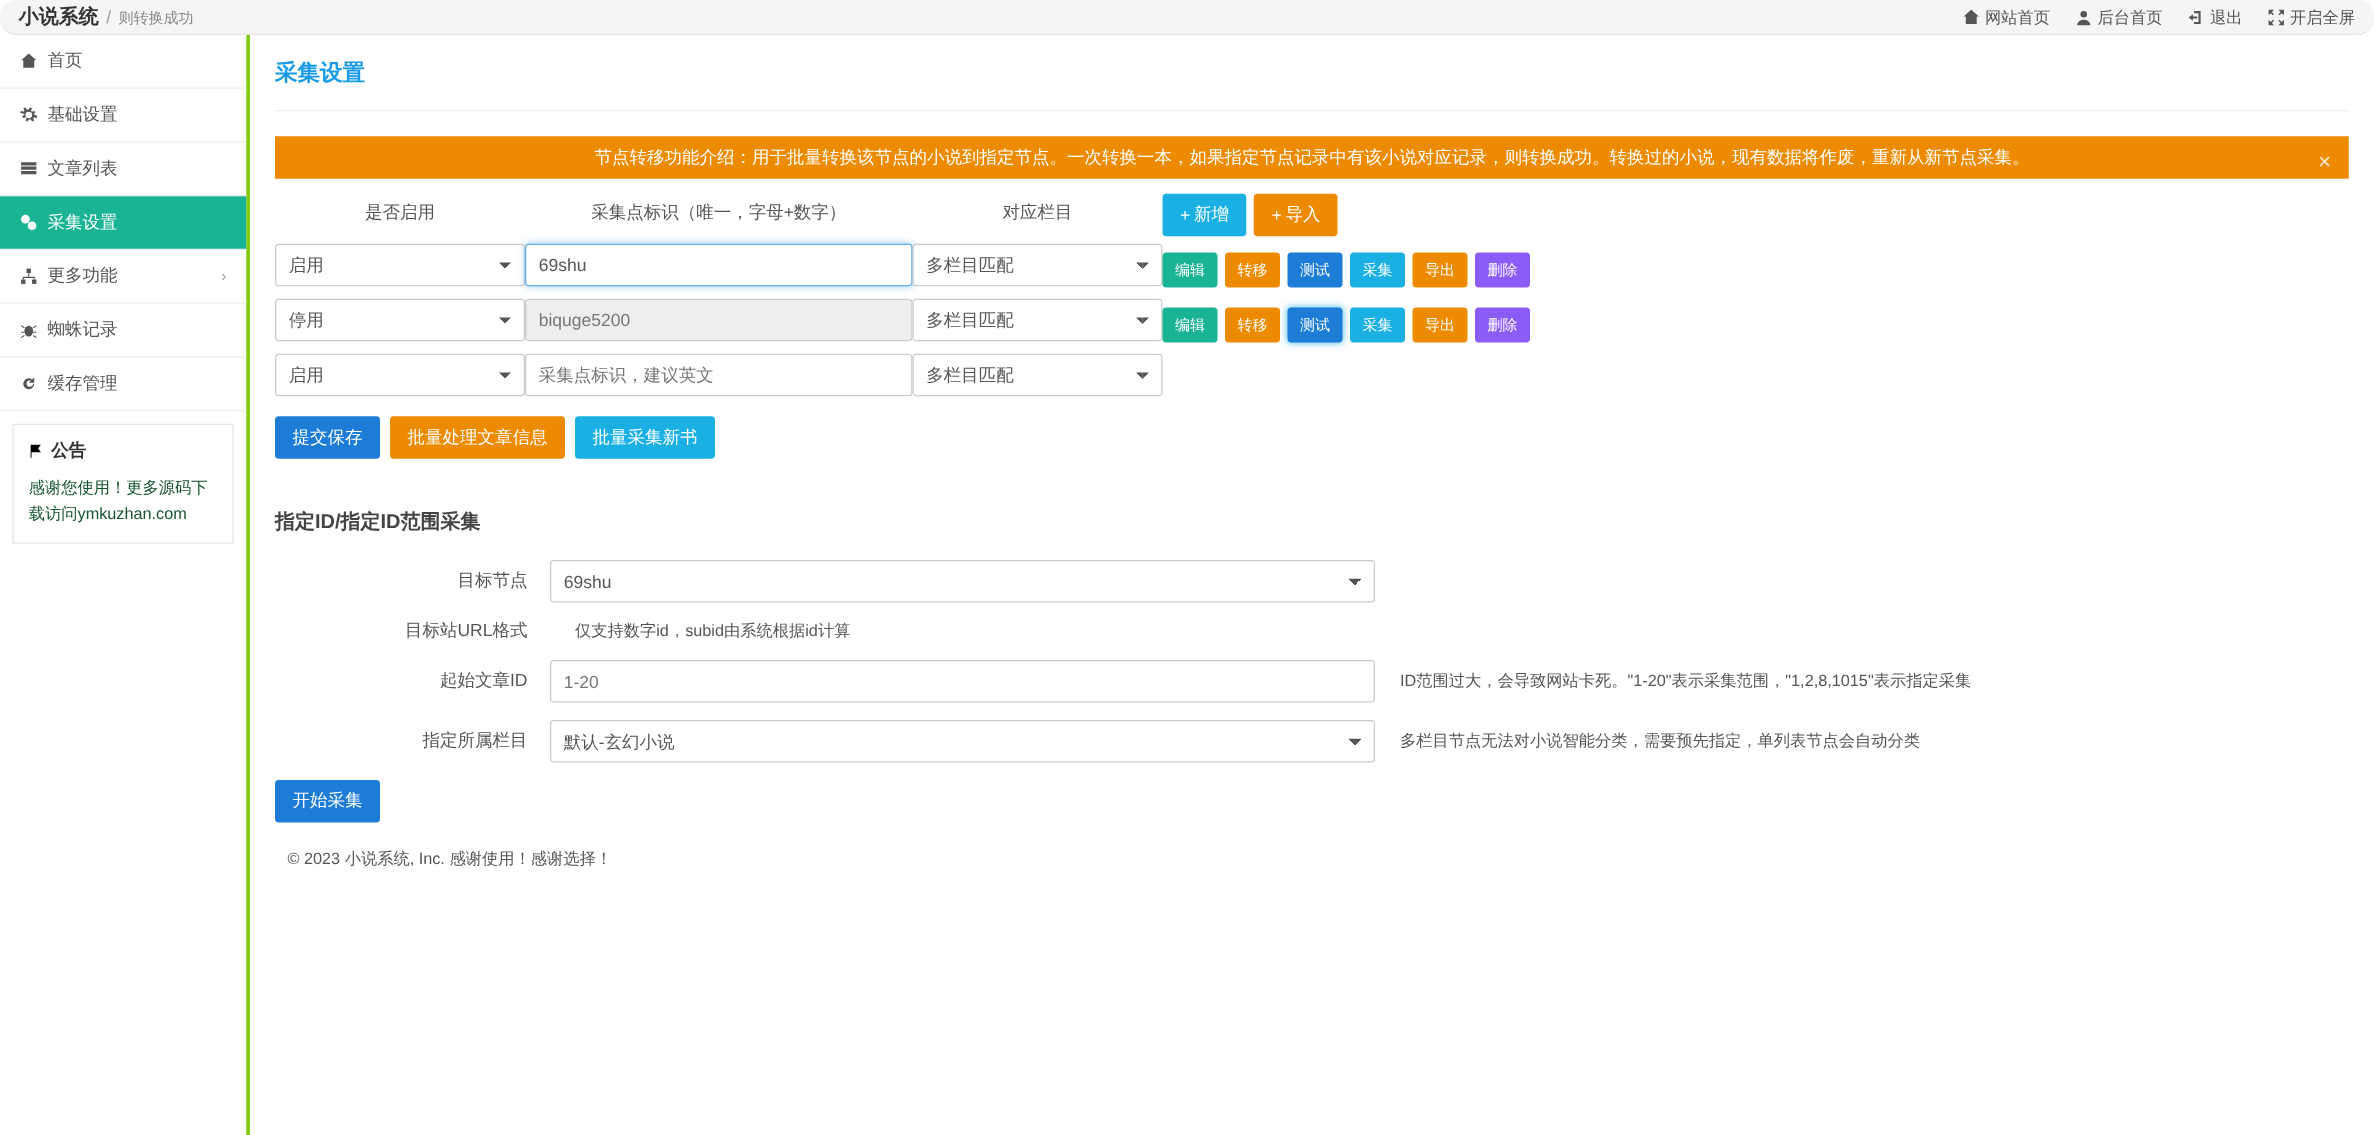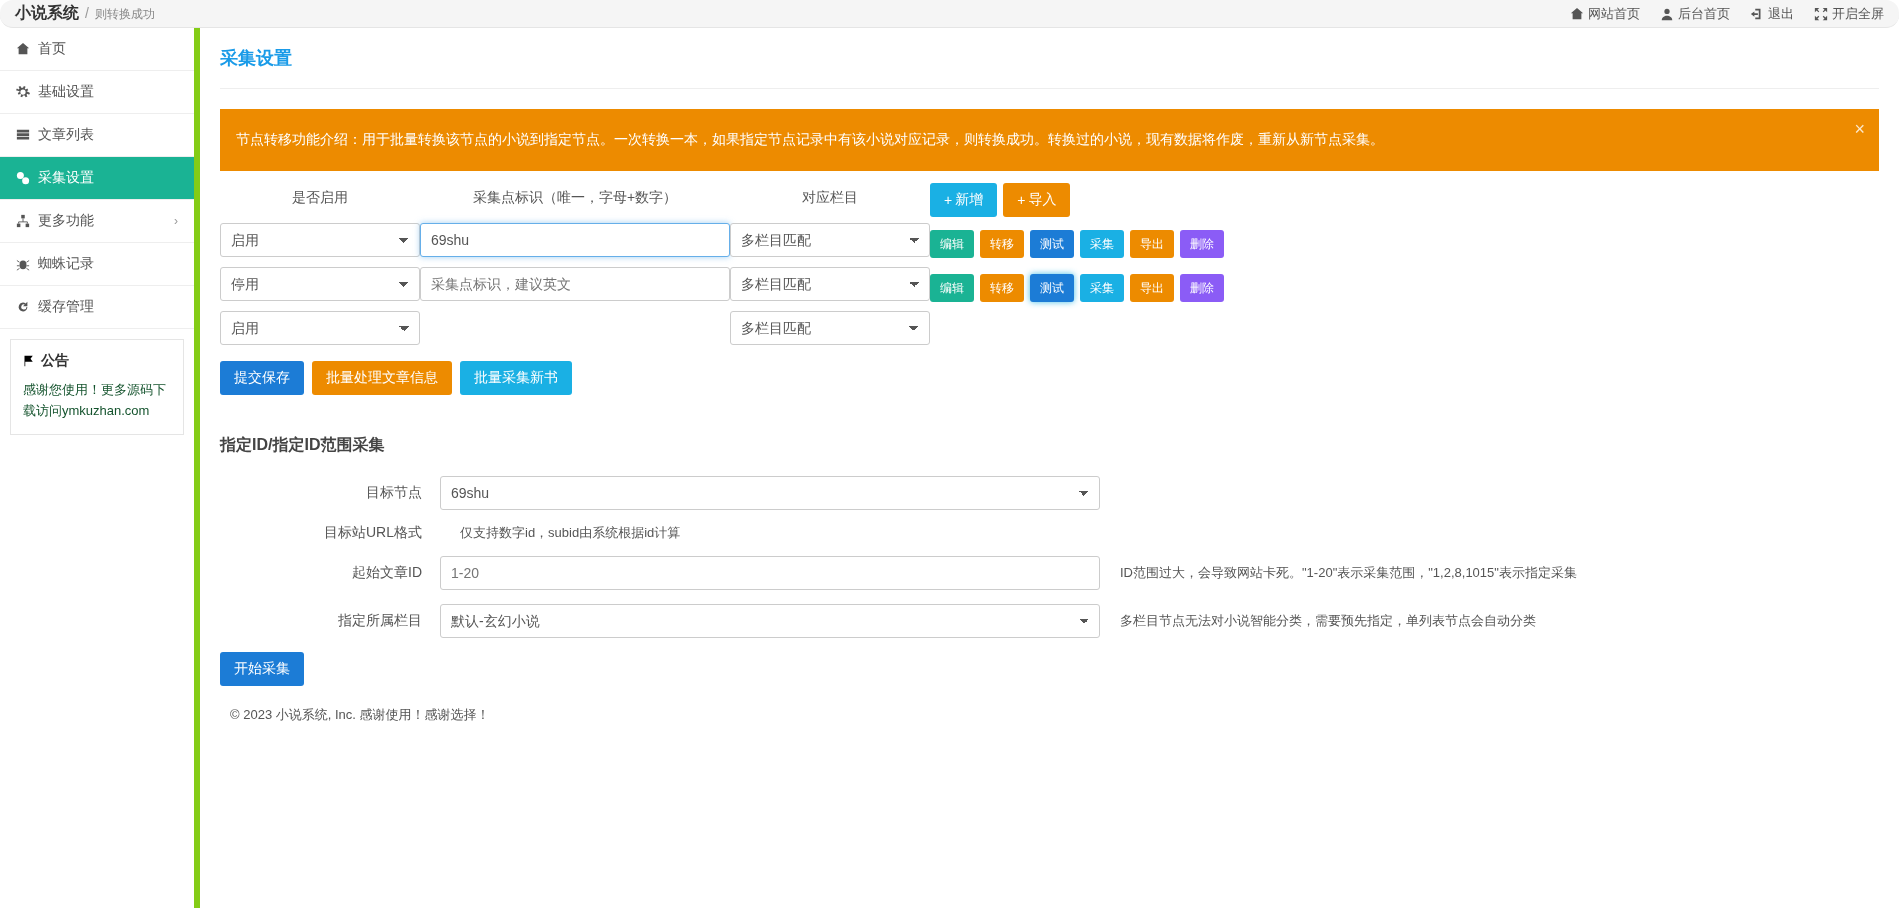--- a/index.html
+++ b/index.html
@@ -6,30 +6,30 @@
 body { font-family: "Helvetica Neue", Helvetica, Arial, "Microsoft YaHei", sans-serif; font-size: 14px; color: #333; background: #fff; }
 .topbar { height: 28px; background: #f5f5f5; border-bottom: 1px solid #e5e5e5; display: flex; align-items: center; padding: 0 15px; border-radius: 13px; }
 .topbar-left { display: flex; align-items: baseline; gap: 6px; }
 .brand { font-size: 16px; font-weight: bold; color: #333; }
 .brand-sep { color: #999; }
 .brand-sub { font-size: 12px; color: #888; }
 .topbar-right { margin-left: auto; display: flex; gap: 20px; }
 .topbar-link { color: #555; font-size: 13px; display: inline-flex; align-items: center; gap: 4px; cursor: pointer; }
 .topbar-link svg, .nav-item svg { width: 14px; height: 14px; fill: currentColor; }
 .layout { display: flex; }
-.sidebar { width: 200px; border-right: 6px solid #84cc16; min-height: calc(100vh - 28px); }
+.sidebar { width: 200px; border-right: 3px solid #84cc16; min-height: calc(100vh - 28px); }
 .nav-item { display: flex; align-items: center; gap: 8px; padding: 12px 16px; color: #555; cursor: pointer; border-bottom: 1px solid #eee; font-size: 14px; }
 .nav-item.active { background: #1ab394; color: #fff; }
 .nav-item .chevron { margin-left: auto; font-size: 12px; color: #999; }
 .notice-box { margin: 10px; border: 1px solid #e5e5e5; padding: 12px; }
 .notice-title { font-weight: bold; margin-bottom: 10px; display: flex; align-items: center; gap: 6px; }
 .notice-text { font-size: 13px; color: #14532d; line-height: 1.6; }
 .main { flex: 1; padding: 0 20px; }
 .page-title { color: #1a9be8; font-size: 18px; font-weight: bold; padding: 18px 0; border-bottom: 1px solid #eee; }
-.alert { background: #ed8b00; color: #fff; padding: 22px 16px; margin-top: 20px; position: relative; font-size: 14px; }
+.alert { background: #ed8b00; color: #fff; padding: 8px 16px; margin-top: 20px; position: relative; font-size: 14px; text-align: center; }
 .alert-close { position: absolute; right: 14px; top: 10px; color: #fff; font-size: 18px; cursor: pointer; opacity: .8; }
 .grid-row { display: flex; margin-top: 12px; align-items: flex-start; }
 .col { display: flex; flex-direction: column; gap: 10px; }
 .col.enable { width: 200px; }
 .col.ident { width: 310px; }
 .col.category { width: 200px; }
 .col.actions { flex: 1; }
 .col-header { text-align: center; color: #555; padding: 6px 0; font-size: 14px; }
 .form-control { width: 100%; height: 34px; border: 1px solid #ccc; border-radius: 3px; padding: 0 10px; font-size: 14px; background: #fff; color: #555; }
 .form-control.select { appearance: none; background-image: linear-gradient(45deg, transparent 50%, #555 50%), linear-gradient(135deg, #555 50%, transparent 50%); background-position: calc(100% - 15px) 14px, calc(100% - 10px) 14px; background-size: 5px 5px, 5px 5px; background-repeat: no-repeat; padding-right: 33px; }
@@ -163,20 +163,21 @@
     <div class="grid-row">
       <div class="col enable">
         <div class="col-header">是否启用</div>
         <select class="form-control select"><option>启用</option></select>
         <select class="form-control select"><option>停用</option></select>
         <select class="form-control select"><option>启用</option></select>
       </div>
       <div class="col ident">
         <div class="col-header">采集点标识（唯一，字母+数字）</div>
         <input class="form-control highlighted" value="69shu" style="">
+        <input class="form-control" disabled="" value="biquge5200" style="">
         <input class="form-control" placeholder="采集点标识，建议英文" style="">
       </div>
       <div class="col category">
         <div class="col-header">对应栏目</div>
         <select class="form-control select"><option>多栏目匹配</option></select>
         <select class="form-control select"><option>多栏目匹配</option></select>
         <select class="form-control select"><option>多栏目匹配</option></select>
       </div>
       <div class="col actions">
         <div class="action-row" style="justify-content:flex-start">

